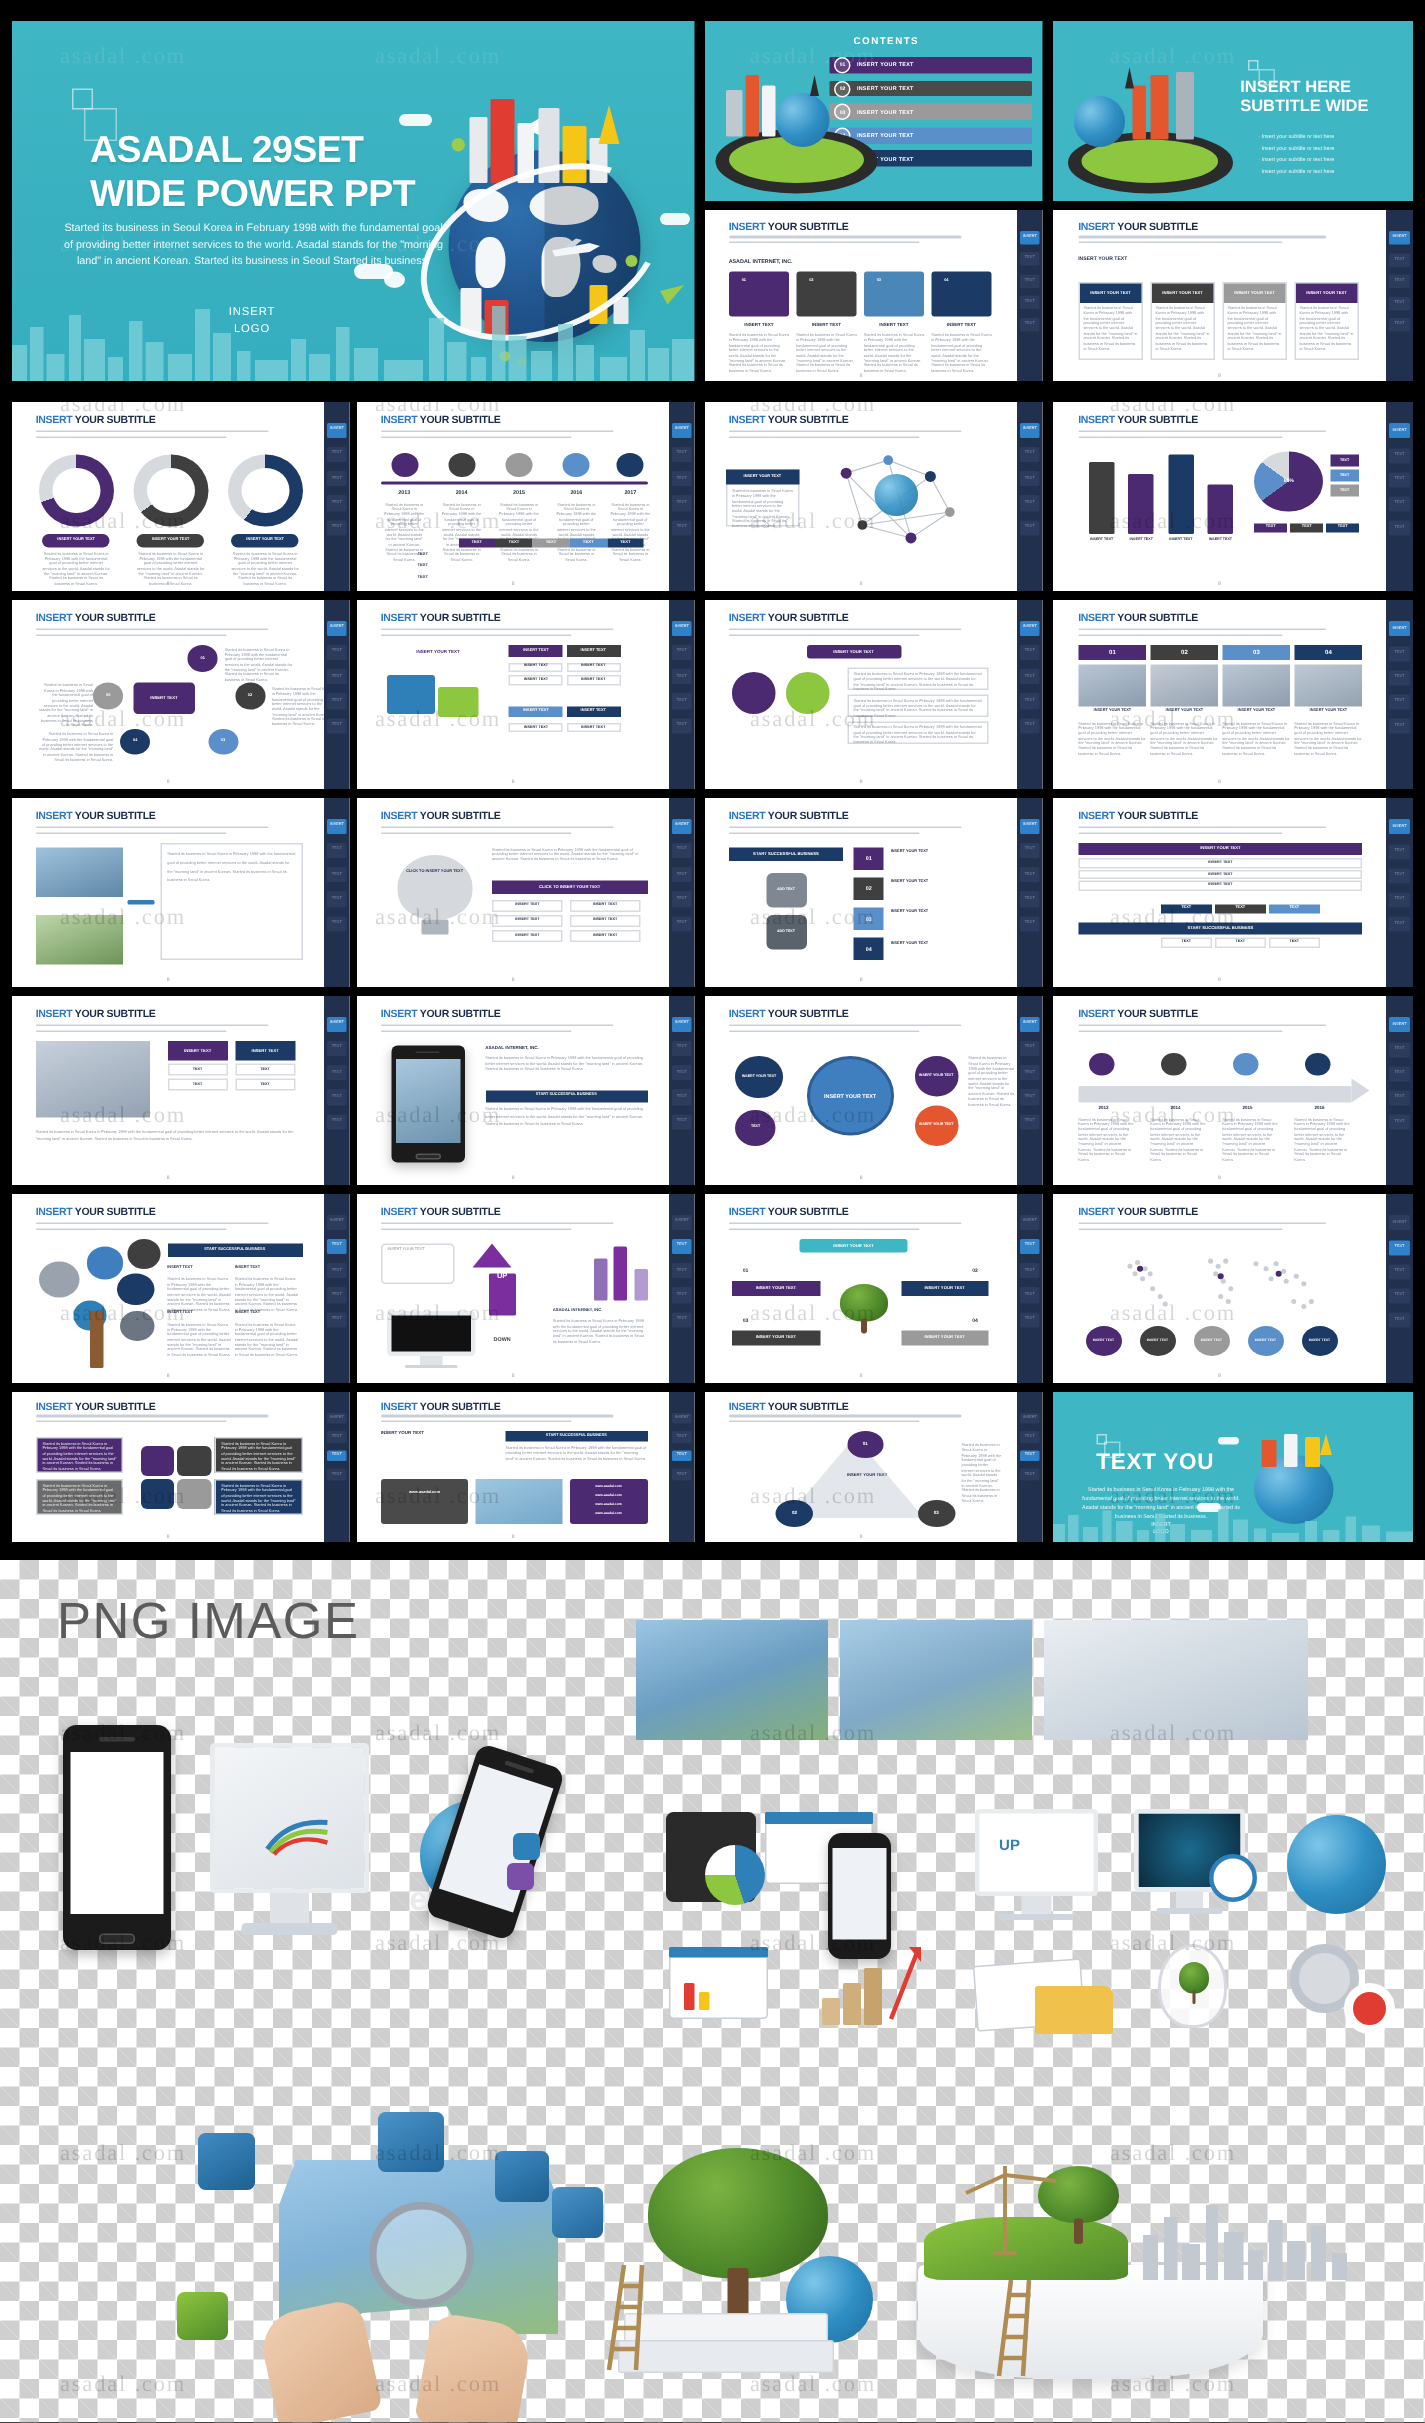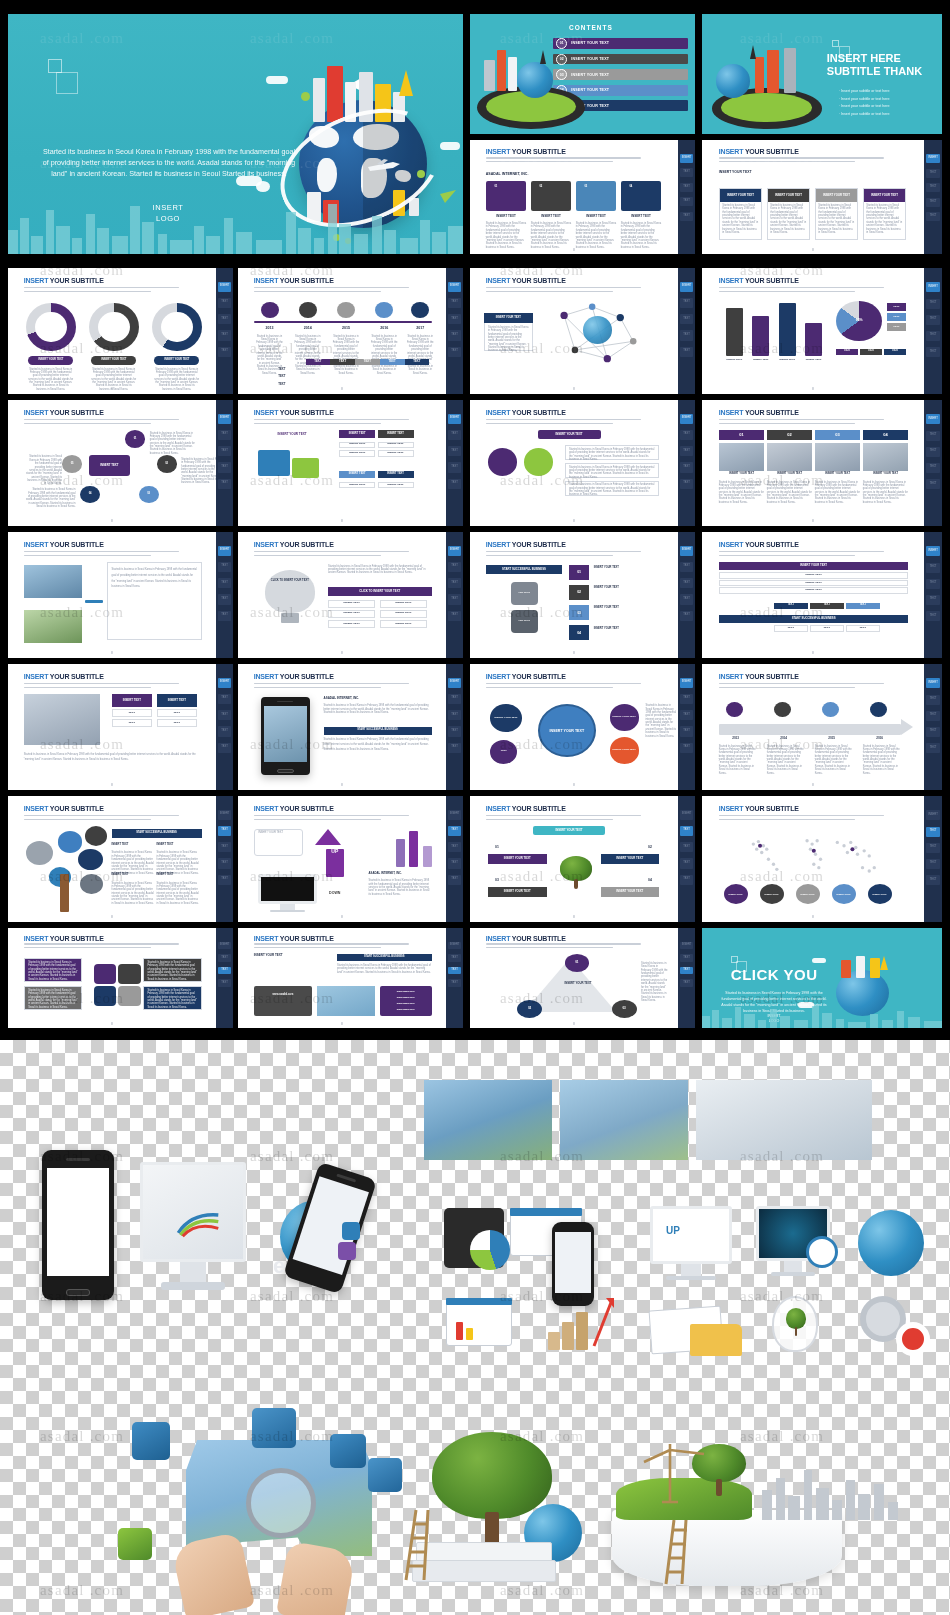--- a/index.html
+++ b/index.html
@@ -174,20 +174,24 @@
 </style>
 </head>
 <body>
 
 <div class="page">
 
   <div class="hero">
     <div class="hero-sq1"></div>
     <div class="hero-sq2"></div>
 
+    <div class="hero-title">
+      <div>ASADAL 29SET</div>
+      <div>WIDE POWER PPT</div>
+    </div>
     <div class="hero-body">Started its business in Seoul Korea in February 1998 with the fundamental goal of providing better internet services to the world. Asadal stands for the "morning land" in ancient Korean. Started its business in Seoul Started its business.</div>
     <div class="hero-logo">
       <div>INSERT</div>
       <div>LOGO</div>
     </div>
 
     <div class="cloud" style="left:258px;top:62px;width:22px;height:8px;"></div>
     <div class="cloud" style="left:228px;top:162px;width:26px;height:10px;"></div>
     <div class="cloud" style="left:432px;top:128px;width:20px;height:8px;"></div>
     <div class="cloud" style="left:248px;top:167px;width:14px;height:11px;border-radius:50%;"></div>
@@ -296,21 +300,21 @@
     <div class="bld" style="left:12%;top:30%;width:4%;height:34%;background:#e4572e;"></div>
     <div class="bld" style="left:17%;top:36%;width:4%;height:28%;background:#f2f4f6;"></div>
     <div class="tri" style="left:31%;top:30%;border-left:3px solid transparent;border-right:3px solid transparent;border-bottom:14px solid #2b2b2b;"></div>
   </div>
 
   <div class="cell cell-teal" style="left:702px;top:14px;width:240px;height:120px;">
     <div class="hero-sq1" style="left:54%;top:22%;width:7px;height:7px;"></div>
     <div class="hero-sq2" style="left:57%;top:27%;width:11px;height:11px;"></div>
     <div class="sub-title" style="left:52%;top:32%;">
       <div>INSERT HERE</div>
-      <div>SUBTITLE THANK</div>
+      <div>SUBTITLE WIDE</div>
     </div>
     <div class="sub-bullets" style="left:57%;top:62%;">
       <div>· <span>Insert your subtitle or text here</span></div>
       <div>· <span>Insert your subtitle or text here</span></div>
       <div>· <span>Insert your subtitle or text here</span></div>
       <div>· <span>Insert your subtitle or text here</span></div>
     </div>
     <div class="ring" style="left:4%;top:62%;width:46%;height:34%;background:#2b2b2b;border-radius:50%;"></div>
     <div class="ring" style="left:8%;top:66%;width:38%;height:24%;background:#8dc63f;border-radius:50%;"></div>
     <div class="globe-sm" style="left:6%;top:42%;width:14%;height:28%;"></div>
@@ -1373,21 +1377,21 @@
         <div class="s-tab">
             <span>TEXT</span>
           </div>
       </div>
       <div class="s-foot">8</div>
     </div>
 
     <div class="cell cell-teal" style="left:702px;top:928px;width:240px;height:100px;">
       <div class="hero-sq1" style="left:12%;top:28%;width:7px;height:7px;"></div>
       <div class="hero-sq2" style="left:14%;top:33%;width:11px;height:11px;"></div>
-      <div class="ty-title" style="left:12%;top:38%;">CLICK YOU</div>
+      <div class="ty-title" style="left:12%;top:38%;">TEXT YOU</div>
       <div class="ty-body" style="left:8%;top:62%;width:44%;">Started its business in Seoul Korea in February 1998 with the fundamental goal of providing better internet services to the world. Asadal stands for the "morning land" in ancient Korean. Started its business in Seoul Started its business.</div>
       <div class="ty-logo" style="left:22%;top:86%;width:16%;">
         <div>INSERT</div>
         <div>LOGO</div>
       </div>
       <div class="globe-sm" style="left:56%;top:42%;width:22%;height:46%;"></div>
       <div class="bld" style="left:58%;top:32%;width:4%;height:18%;background:#e4572e;"></div>
       <div class="bld" style="left:64%;top:28%;width:4%;height:22%;background:#f2f4f6;"></div>
       <div class="bld" style="left:70%;top:30%;width:4%;height:20%;background:#f5c518;"></div>
       <div class="tri" style="left:74%;top:28%;border-left:4px solid transparent;border-right:4px solid transparent;border-bottom:14px solid #f5c518;"></div>
@@ -1412,20 +1416,21 @@
           <rect x="180" y="18" width="11" height="8"></rect>
             <rect x="195" y="9" width="7" height="17"></rect>
           <rect x="206" y="15" width="12" height="11"></rect>
             <rect x="222" y="19" width="18" height="7"></rect>
         </g>
       </svg>
     </div>
   </div>
 
   <div class="png-section" style="top:1040px; height:575px;">
+    <div class="png-title">PNG IMAGE</div>
 
     <div class="phone" style="left:42px;top:110px;width:72px;height:150px;">
       <div class="scr"></div>
       <div class="spk"></div>
       <div class="home"></div>
     </div>
 
     <div class="monitor" style="left:140px;top:122px;width:106px;height:128px;">
       <div class="screen" style="background:linear-gradient(150deg,#f3f5f7 0%,#e6eaee 60%,#dde2e8 100%);"></div>
       <div class="stand"></div>

